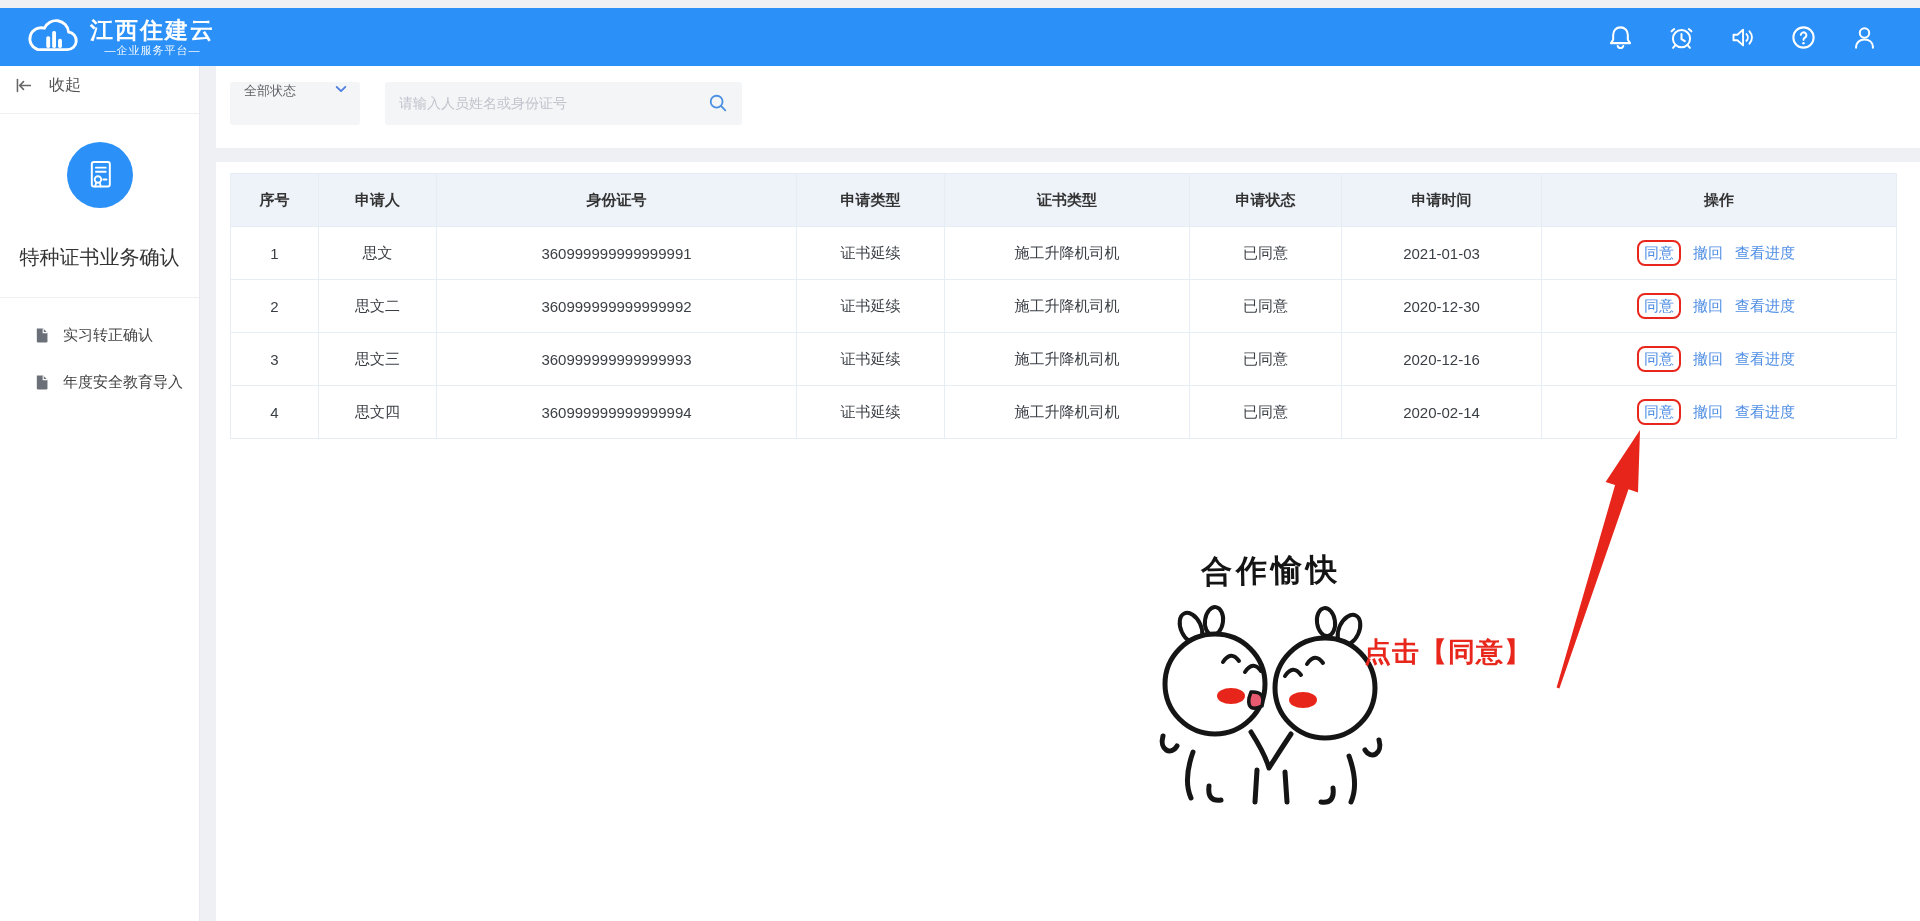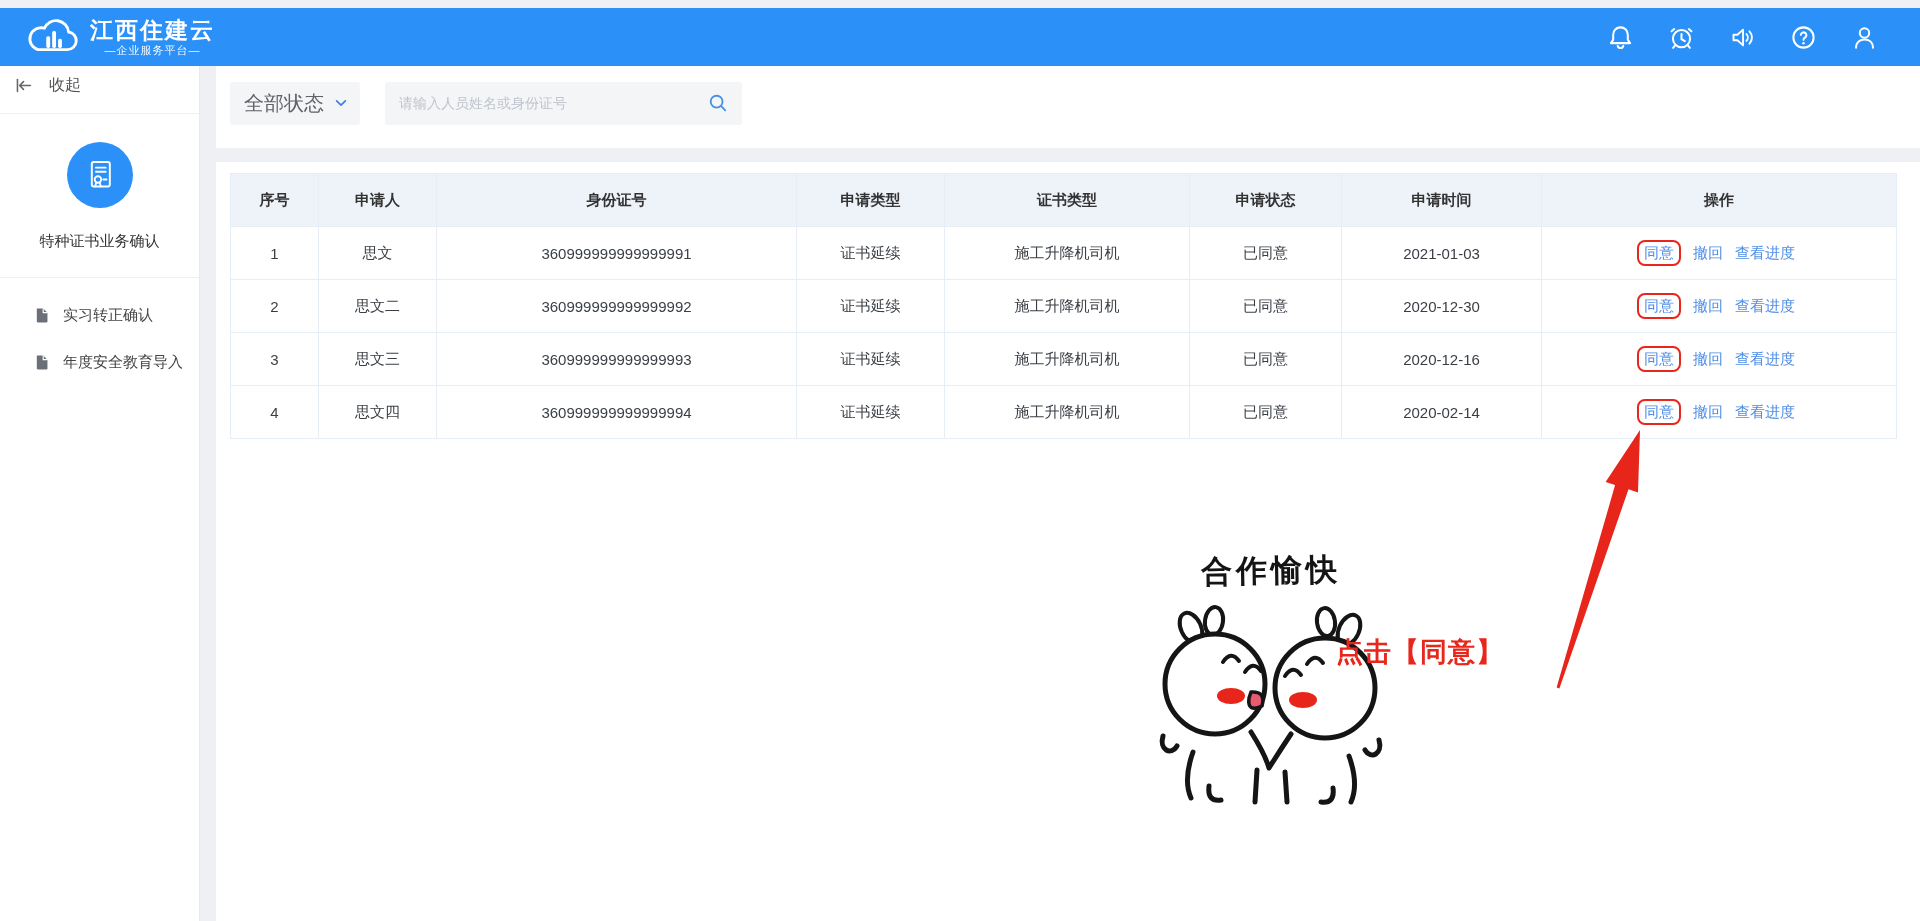--- a/index.html
+++ b/index.html
@@ -24,32 +24,32 @@
 
   
   .sidebar{position:absolute;top:58px;left:0;width:200px;height:863px;background:#fff;
     border-right:1px solid #e8eaef;z-index:10}
   .collapse-row{display:flex;align-items:center;gap:16px;padding:17px 14px;font-size:16px;
     color:#555;border-bottom:1px solid #f0f0f2;cursor:pointer}
   .app-block{display:flex;flex-direction:column;align-items:center;padding:28px 0 26px;
     border-bottom:1px solid #f0f0f2}
   .app-circle{width:66px;height:66px;border-radius:50%;background:#2b90f7;display:flex;
     align-items:center;justify-content:center;cursor:pointer}
-  .app-title{margin-top:24px;font-size:15px;color:#333}
+  .app-title{margin-top:36px;font-size:20px;color:#333}
   .menu{padding-top:14px}
   .menu-item{display:flex;align-items:center;gap:12px;height:47px;padding-left:34px;
     font-size:15px;color:#444;cursor:pointer}
   .menu-item .ficon{width:17px;height:17px;flex:0 0 auto}
   .menu-item.active{background:#eaf2fd;color:#4273d8}
 
   
   .filter-card{position:absolute;left:216px;top:58px;width:1704px;height:90px;background:#fff;
     display:flex;align-items:center;gap:25px;padding-left:14px}
   .status-select{width:130px;height:43px;background:#f4f5f7;border-radius:3px;display:flex;
-    align-items:center;justify-content:space-between;padding:0 12px 0 14px;font-size:20px;
+    align-items:flex-start;justify-content:space-between;padding:0 12px 0 14px;font-size:13px;
     color:#606266;cursor:pointer}
   .search-box{width:357px;height:43px;background:#f4f5f7;border-radius:3px;display:flex;
     align-items:center;padding:0 14px}
   .search-box input{flex:1;border:none;outline:none;background:transparent;font-size:14px;
     color:#333;font-family:inherit}
   .search-box input::placeholder{color:#c0c4cc}
 
   
   .table-card{position:absolute;left:216px;top:162px;width:1704px;height:759px;background:#fff}
   table{position:absolute;left:14px;top:11px;width:1666px;border-collapse:collapse;table-layout:fixed}
@@ -59,21 +59,21 @@
   .tlink{color:#4e8ee4;text-decoration:none;cursor:pointer;margin:0 6px}
   .agree-box{display:inline-block;border:2px solid #e8261b;border-radius:8px;padding:1px 5px;
     margin-right:6px;line-height:20px}
   .agree-box .tlink{margin:0}
 
   
   .sticker{position:absolute;left:1146px;top:550px;width:250px;text-align:center;z-index:5}
   .sticker-title{font-size:31px;font-weight:bold;color:#141414;letter-spacing:4px;
     transform:rotate(-1deg)}
   .arrow-svg{position:absolute;left:1540px;top:420px;width:120px;height:280px;z-index:6}
-  .tip-text{position:absolute;left:1336px;top:634px;font-size:27px;font-weight:bold;
+  .tip-text{position:absolute;left:1364px;top:634px;font-size:27px;font-weight:bold;
     color:#e8261b;letter-spacing:1px;z-index:6}
 </style>
 </head>
 <body>
 
 <div class="header">
   <div class="brand">
     <svg class="hicon" style="width:54px;height:44px" viewBox="0 0 64 50">
       <path d="M49,40 a10.5,10.5 0 0 0 1.5,-20.9 A15,15 0 0 0 21.8,14.6 A12,12 0 0 0 14,40 Z" fill="none" stroke="#fff" stroke-width="3.4" stroke-linejoin="round"></path>
       <rect x="24" y="24" width="4.6" height="14" rx="2" fill="#fff"></rect>

